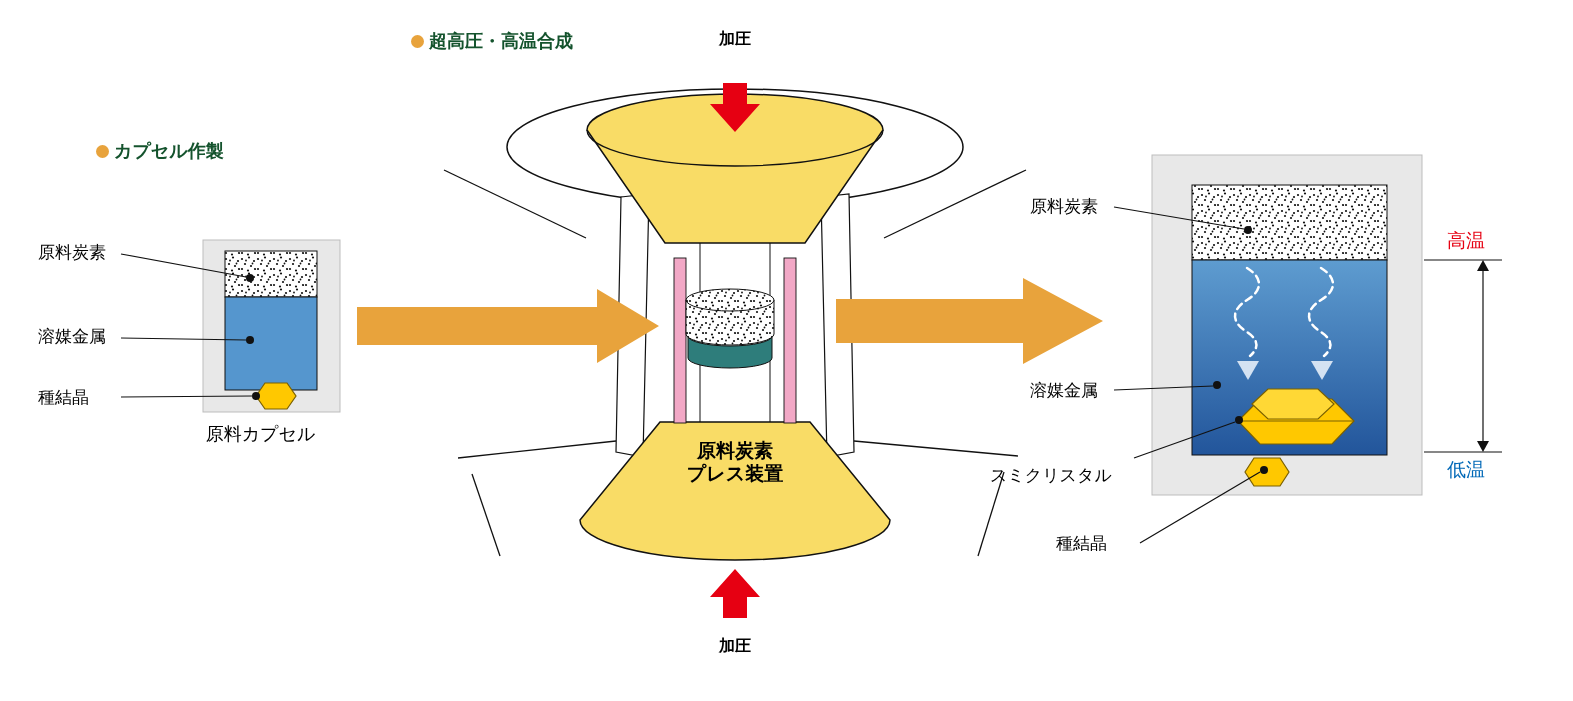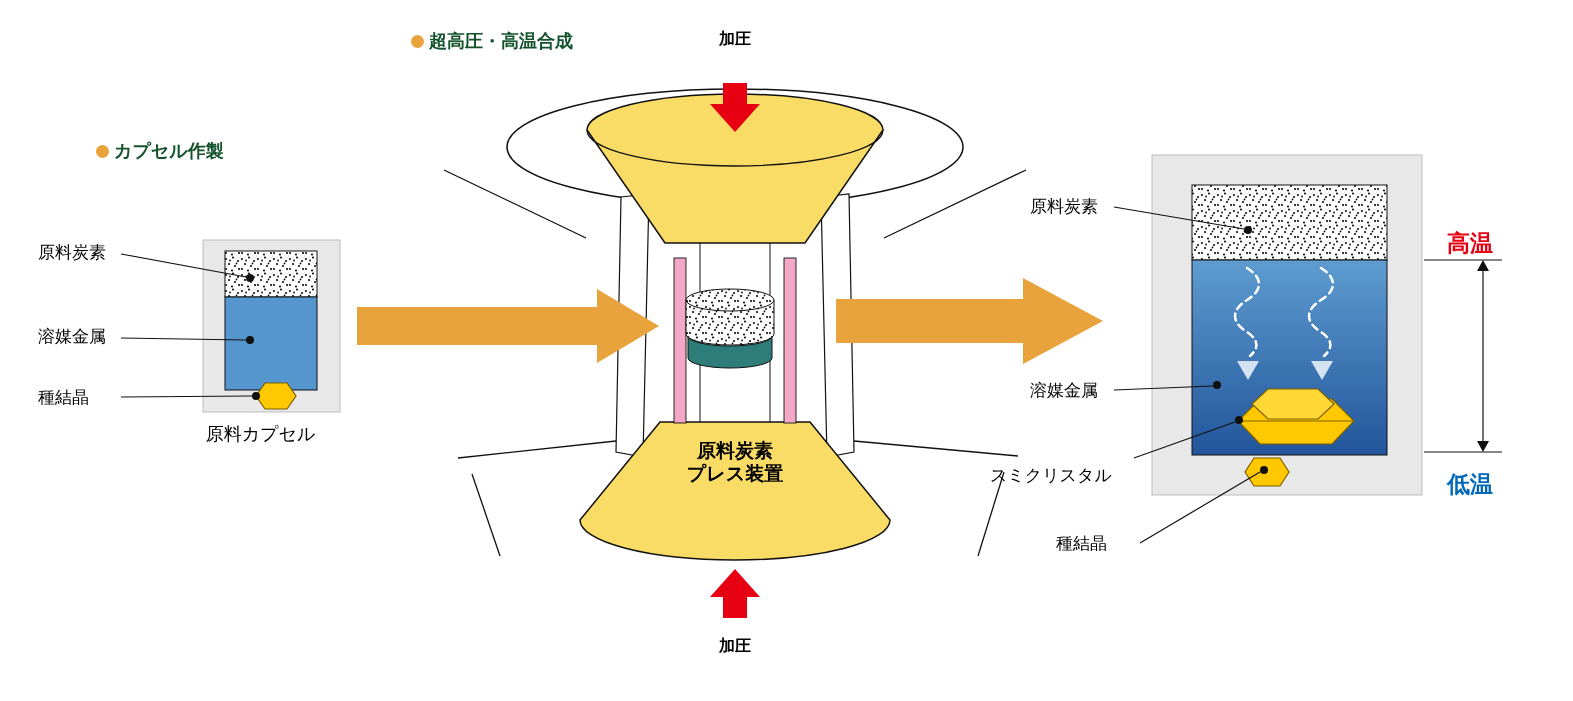--- a/index.html
+++ b/index.html
@@ -13,23 +13,23 @@
   svg{position:absolute;left:0;top:0;}
   .txt{position:absolute;color:#000;line-height:1.15;white-space:nowrap;}
   .lbl{font-size:17px;font-weight:400;}
   .right{text-align:left;}
   .center{text-align:center;}
   .hdr{position:absolute;display:flex;align-items:center;gap:5px;font-size:18px;font-weight:700;color:#14532d;}
   .bullet{width:13px;height:13px;border-radius:50%;background:#E8A33C;display:inline-block;flex:0 0 auto;}
   .caption{font-size:18px;}
   .press-cap{font-size:19px;font-weight:700;}
   .pressure{font-size:16px;font-weight:700;}
-  .temp{font-size:23px;font-weight:700;}
+  .temp{font-size:19px;font-weight:400;}
   .temp-high{color:#E60012;}
-  .temp-low{color:#0068B7;margin-top:12px;}
+  .temp-low{color:#0068B7;}
 </style>
 </head>
 <body>
 
 <div class="canvas">
 
   <svg width="1573" height="701" viewBox="0 0 1573 701">
     <defs>
       <pattern id="carbonDots" width="16" height="16" patternUnits="userSpaceOnUse">
         <rect width="16" height="16" fill="#ffffff"></rect>

